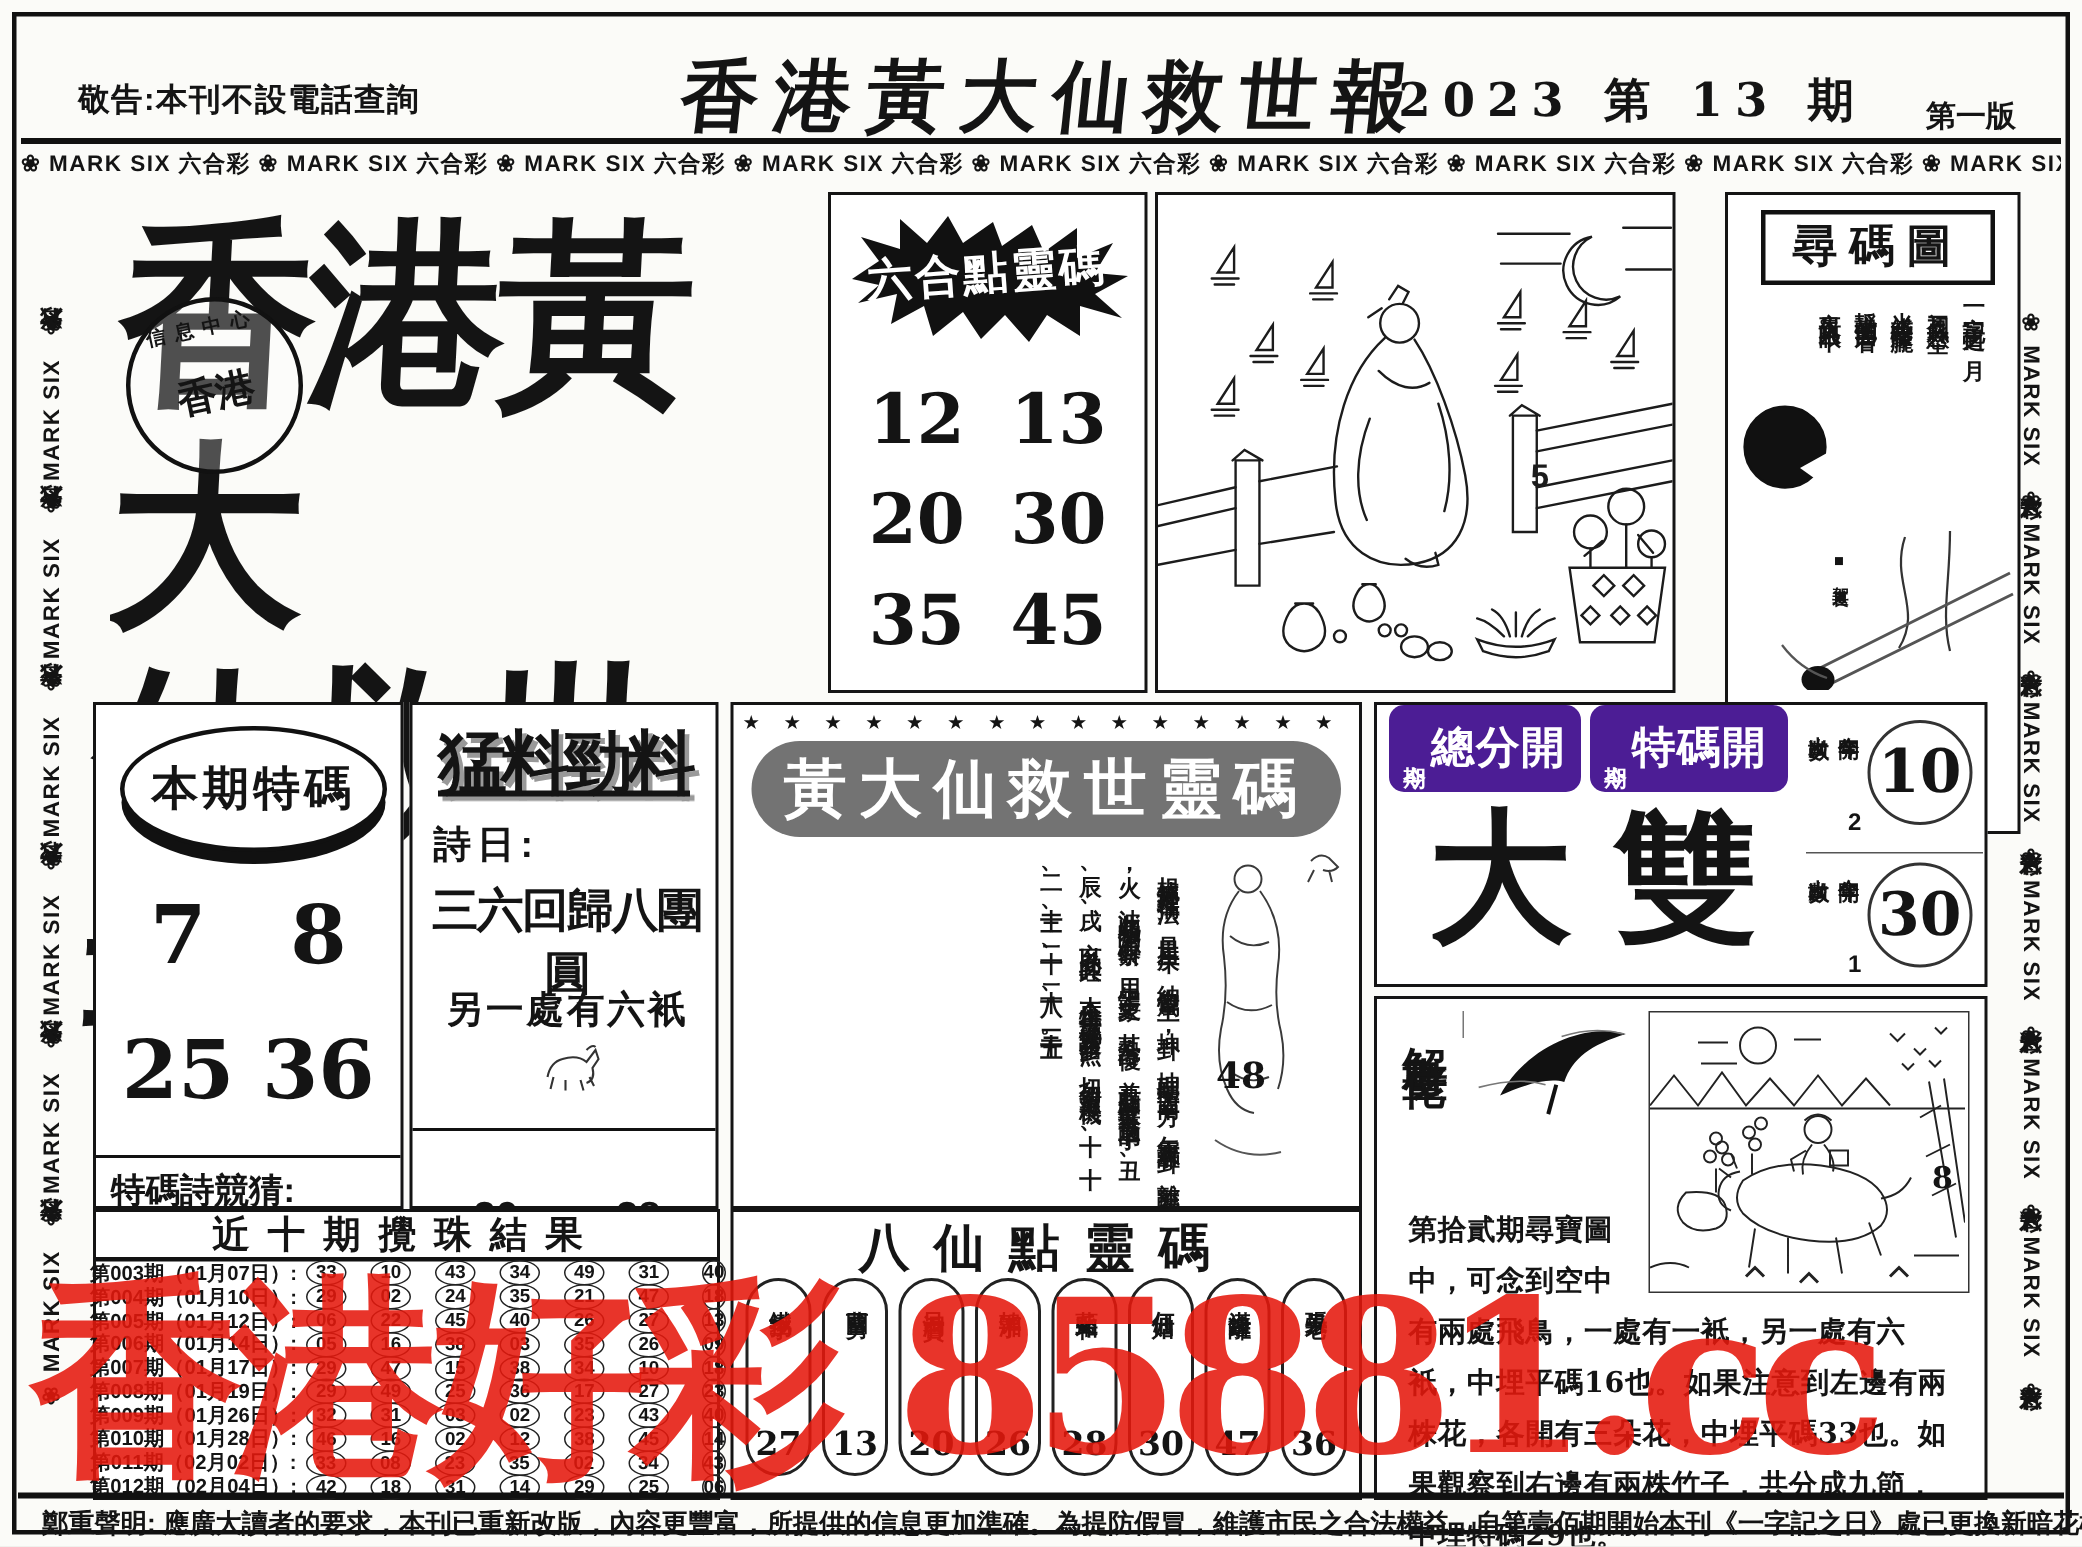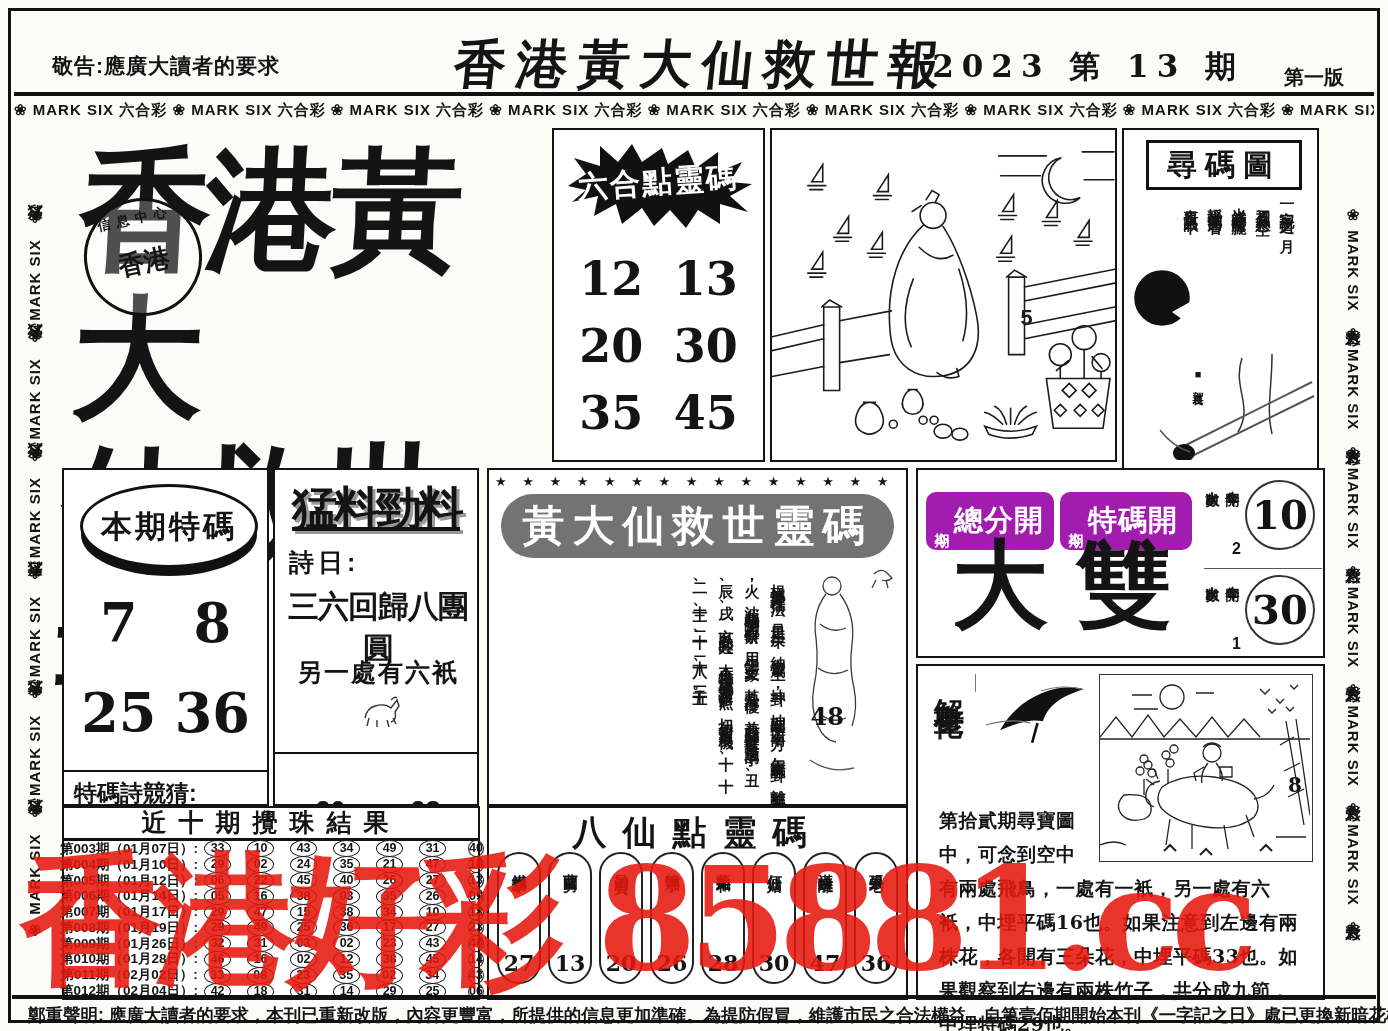--- a/index.html
+++ b/index.html
@@ -25,21 +25,21 @@
   .seal-ring{position:absolute;left:0;right:0;top:8px;text-align:center;font-size:13px;font-weight:bold;letter-spacing:6px;}
   .seal-core{position:absolute;left:0;right:0;top:44px;text-align:center;font-size:26px;font-weight:900;font-family:"DejaVu Serif",serif;}
   
   .mini-box{left:552px;top:128px;width:213px;height:334px;}
   .burst{position:absolute;left:6px;top:10px;width:196px;height:92px;}
   .burst-title{position:absolute;left:14px;top:32px;width:180px;text-align:center;color:#fff;font-size:30px;font-weight:900;letter-spacing:2px;transform:rotate(-4deg);}
   .mini-grid{position:absolute;left:10px;top:116px;right:10px;bottom:14px;display:grid;grid-template-columns:1fr 1fr;grid-template-rows:1fr 1fr 1fr;align-items:center;justify-items:center;font-family:"DejaVu Serif",serif;font-size:46px;font-weight:bold;}
   
   .scene-box{left:770px;top:128px;width:347px;height:334px;}
   
-  .xunmatu{left:1122px;top:128px;width:197px;height:428px;}
+  .xunmatu{left:1150px;top:128px;width:197px;height:428px;}
   .xunmatu-title{position:absolute;left:22px;top:10px;width:150px;height:44px;border:3px solid #111;text-align:center;font-size:30px;font-weight:900;letter-spacing:8px;line-height:44px;font-family:"DejaVu Serif",serif;}
   .xun-poem{position:absolute;right:18px;top:66px;height:190px;writing-mode:vertical-rl;text-orientation:upright;font-size:15px;font-weight:bold;line-height:24px;letter-spacing:3px;}
   .xun-poem span{display:block;}
   .xun-intro{margin-bottom:10px;}
   .xun-sign{position:absolute;left:66px;top:238px;writing-mode:vertical-rl;text-orientation:upright;font-size:11px;font-weight:bold;letter-spacing:2px;}
   
   .tema-box{left:62px;top:468px;width:207px;height:338px;}
   .tema-oval{position:absolute;left:16px;top:14px;width:172px;height:78px;border:3px solid #111;border-radius:50%;box-shadow:0 9px 0 -1px #111;text-align:center;line-height:78px;font-size:31px;font-weight:900;letter-spacing:3px;font-family:"DejaVu Serif",serif;background:#fff;}
   .tema-grid{position:absolute;left:8px;top:108px;right:8px;height:180px;display:grid;grid-template-columns:1fr 1fr;grid-template-rows:1fr 1fr;align-items:center;justify-items:center;font-family:"DejaVu Serif",serif;font-size:54px;font-weight:bold;}
   .tema-div{position:absolute;left:0;right:0;top:300px;border-top:2px solid #111;}
@@ -56,21 +56,21 @@
   .grant-nums{position:absolute;left:8px;top:300px;margin-top:26px;width:190px;display:flex;justify-content:space-around;font-size:27px;font-weight:bold;}
   
   .lingma-box{left:487px;top:468px;width:421px;height:338px;}
   .stars{position:absolute;left:6px;top:4px;width:405px;text-align:center;font-size:13px;letter-spacing:6px;overflow:hidden;white-space:nowrap;}
   .lingma-banner{position:absolute;left:12px;top:24px;width:393px;height:64px;background:#737373;border-radius:34px;color:#fff;text-align:center;line-height:64px;font-size:42px;font-weight:900;letter-spacing:8px;font-family:"DejaVu Serif",serif;}
   .lingma-text{position:absolute;left:10px;top:102px;height:218px;width:292px;writing-mode:vertical-rl;text-orientation:upright;font-size:15px;font-weight:bold;line-height:26px;letter-spacing:3.5px;}
   .lingma-art{position:absolute;right:4px;top:94px;}
   .lingma-48{position:absolute;right:62px;top:232px;font-size:24px;font-weight:bold;font-family:"DejaVu Serif",serif;}
   
   .trend-box{left:916px;top:468px;width:409px;height:190px;}
-  .badge{position:absolute;top:22px;height:58px;background:#a21caf;border-radius:10px;color:#fff;display:flex;align-items:center;padding:0 8px;box-sizing:border-box;}
+  .badge{position:absolute;top:0;height:58px;background:#4c1d95;border-radius:10px;color:#fff;display:flex;align-items:center;padding:0 8px;box-sizing:border-box;}
   .badge .small{writing-mode:vertical-rl;text-orientation:upright;font-size:15px;font-weight:bold;line-height:16px;margin-right:4px;}
   .badge .big{font-size:29px;font-weight:900;letter-spacing:1px;}
   .badge.b1{left:8px;width:128px;}
   .badge.b2{left:142px;width:132px;}
   .trend-val{position:absolute;top:62px;font-size:96px;font-weight:900;font-family:"DejaVu Serif",serif;line-height:1.1;}
   .trend-val.v1{left:34px;}
   .trend-val.v2{left:158px;}
   .tstat{position:absolute;left:286px;width:118px;height:84px;display:flex;align-items:flex-start;}
   .tstat .vlab{writing-mode:vertical-rl;text-orientation:upright;font-size:14px;font-weight:bold;line-height:17px;letter-spacing:1px;margin-right:3px;}
   .tstat .cnt{font-size:16px;font-weight:bold;align-self:flex-end;margin:0 2px 6px -12px;}
@@ -106,21 +106,21 @@
   .watermark{position:absolute;left:20px;top:848px;font-size:142px;font-weight:900;font-family:"DejaVu Serif",serif;color:rgba(229,24,12,0.88);letter-spacing:-8px;white-space:nowrap;z-index:60;line-height:1;}
   svg{display:block;}
 </style>
 </head>
 <body>
 
 <div class="page">
   <div class="page-frame"></div>
 
   <div class="header">
-    <div class="notice">敬告:應廣大讀者的要求</div>
+    <div class="notice">敬告:本刊不設電話查詢</div>
     <div class="masthead-title">香港黃大仙救世報</div>
     <div class="issue">2023 第 13 期</div>
     <div class="edition">第一版</div>
   </div>
 
   <div class="top-strip">❀ MARK SIX 六合彩 ❀ MARK SIX 六合彩 ❀ MARK SIX 六合彩 ❀ MARK SIX 六合彩 ❀ MARK SIX 六合彩 ❀ MARK SIX 六合彩 ❀ MARK SIX 六合彩 ❀ MARK SIX 六合彩 ❀ MARK SIX 六合彩 ❀</div>
   <div class="vstrip left">❀ MARK SIX 六合彩 ❀ MARK SIX 六合彩 ❀ MARK SIX 六合彩 ❀ MARK SIX 六合彩 ❀ MARK SIX 六合彩 ❀ MARK SIX 六合彩 ❀</div>
   <div class="vstrip right">❀ MARK SIX 六合彩 ❀ MARK SIX 六合彩 ❀ MARK SIX 六合彩 ❀ MARK SIX 六合彩 ❀ MARK SIX 六合彩 ❀ MARK SIX 六合彩 ❀</div>
 
   <div class="box masthead-block">

